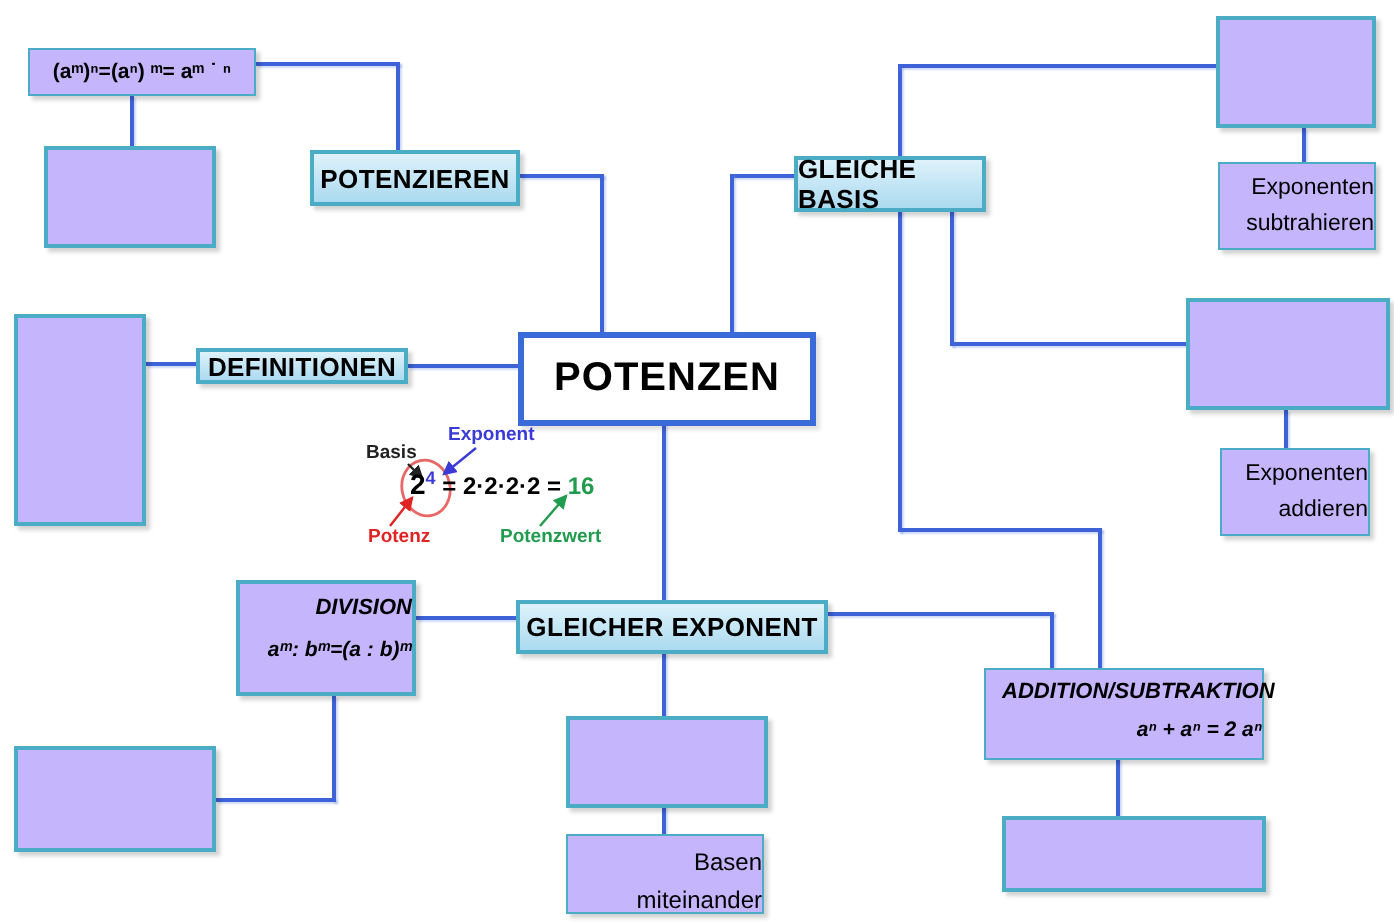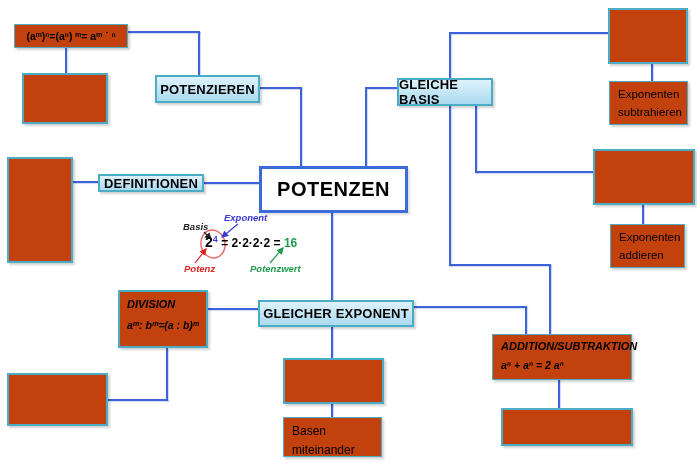--- a/index.html
+++ b/index.html
@@ -9,22 +9,22 @@
   }
   .canvas{position:relative;width:697px;height:461px;background:#fff;}
 
   
   .conn{position:absolute;background:var(--connector,#3e63d9);box-shadow:1px 1px 1px rgba(120,150,230,.35);}
   .conn.h{height:2px;}
   .conn.v{width:2px;}
 
   
   .box{
-    position:absolute;background:#c2410c;border:2px solid var(--node-border,#4bacc6);
-    box-sizing:border-box;box-shadow:2px 2px 2px rgba(0,0,0,.18);
+    position:absolute;background:#c4b5fd;border:2px solid var(--node-border,#4bacc6);
+    box-sizing:border-box;box-shadow:2px 2px 2px rgba(0,0,0,.18);text-align:right;
   }
   .box.thin{border-width:1px;}
 
   
   .label-box{
     position:absolute;box-sizing:border-box;
     background:linear-gradient(180deg,var(--label-fill-top,#def2fb),var(--label-fill-bottom,#abdaef));
     border:2px solid var(--node-border,#4bacc6);
     box-shadow:2px 2px 2px rgba(0,0,0,.18);
     display:flex;align-items:center;justify-content:center;
@@ -39,21 +39,21 @@
 
   .formula-box{display:flex;align-items:center;justify-content:center;font-weight:bold;font-size:10.5px;white-space:nowrap;}
 
   .text-node{font-size:11.5px;line-height:1.55;padding:4px 0 0 8px;}
 
   .rule-node{padding:6px 0 0 7px;font-style:italic;}
   .rule-node .rn-title{font-weight:bold;font-size:11px;}
   .rule-node .rn-formula{font-weight:bold;font-size:10.5px;margin-top:9px;white-space:nowrap;}
 
   
-  .ann{position:absolute;font-style:italic;font-weight:bold;font-size:9.5px;white-space:nowrap;}
+  .ann{position:absolute;font-weight:bold;font-size:9.5px;white-space:nowrap;}
   .ann.basis{color:var(--basis-color,#222);}
   .ann.exponent{color:var(--exponent-blue,#3a3ad6);}
   .ann.potenz{color:var(--potenz-red,#e02424);}
   .ann.potenzwert{color:var(--potenzwert-green,#219b4e);}
 
   .expr{position:absolute;left:205px;top:234px;font-weight:bold;font-size:12px;white-space:nowrap;z-index:3;}
   .expr .base{font-size:14px;}
   .expr sup{color:var(--exponent-blue,#3a3ad6);font-size:9px;}
   .expr .val{color:var(--potenzwert-green,#219b4e);text-align:center;}
 

